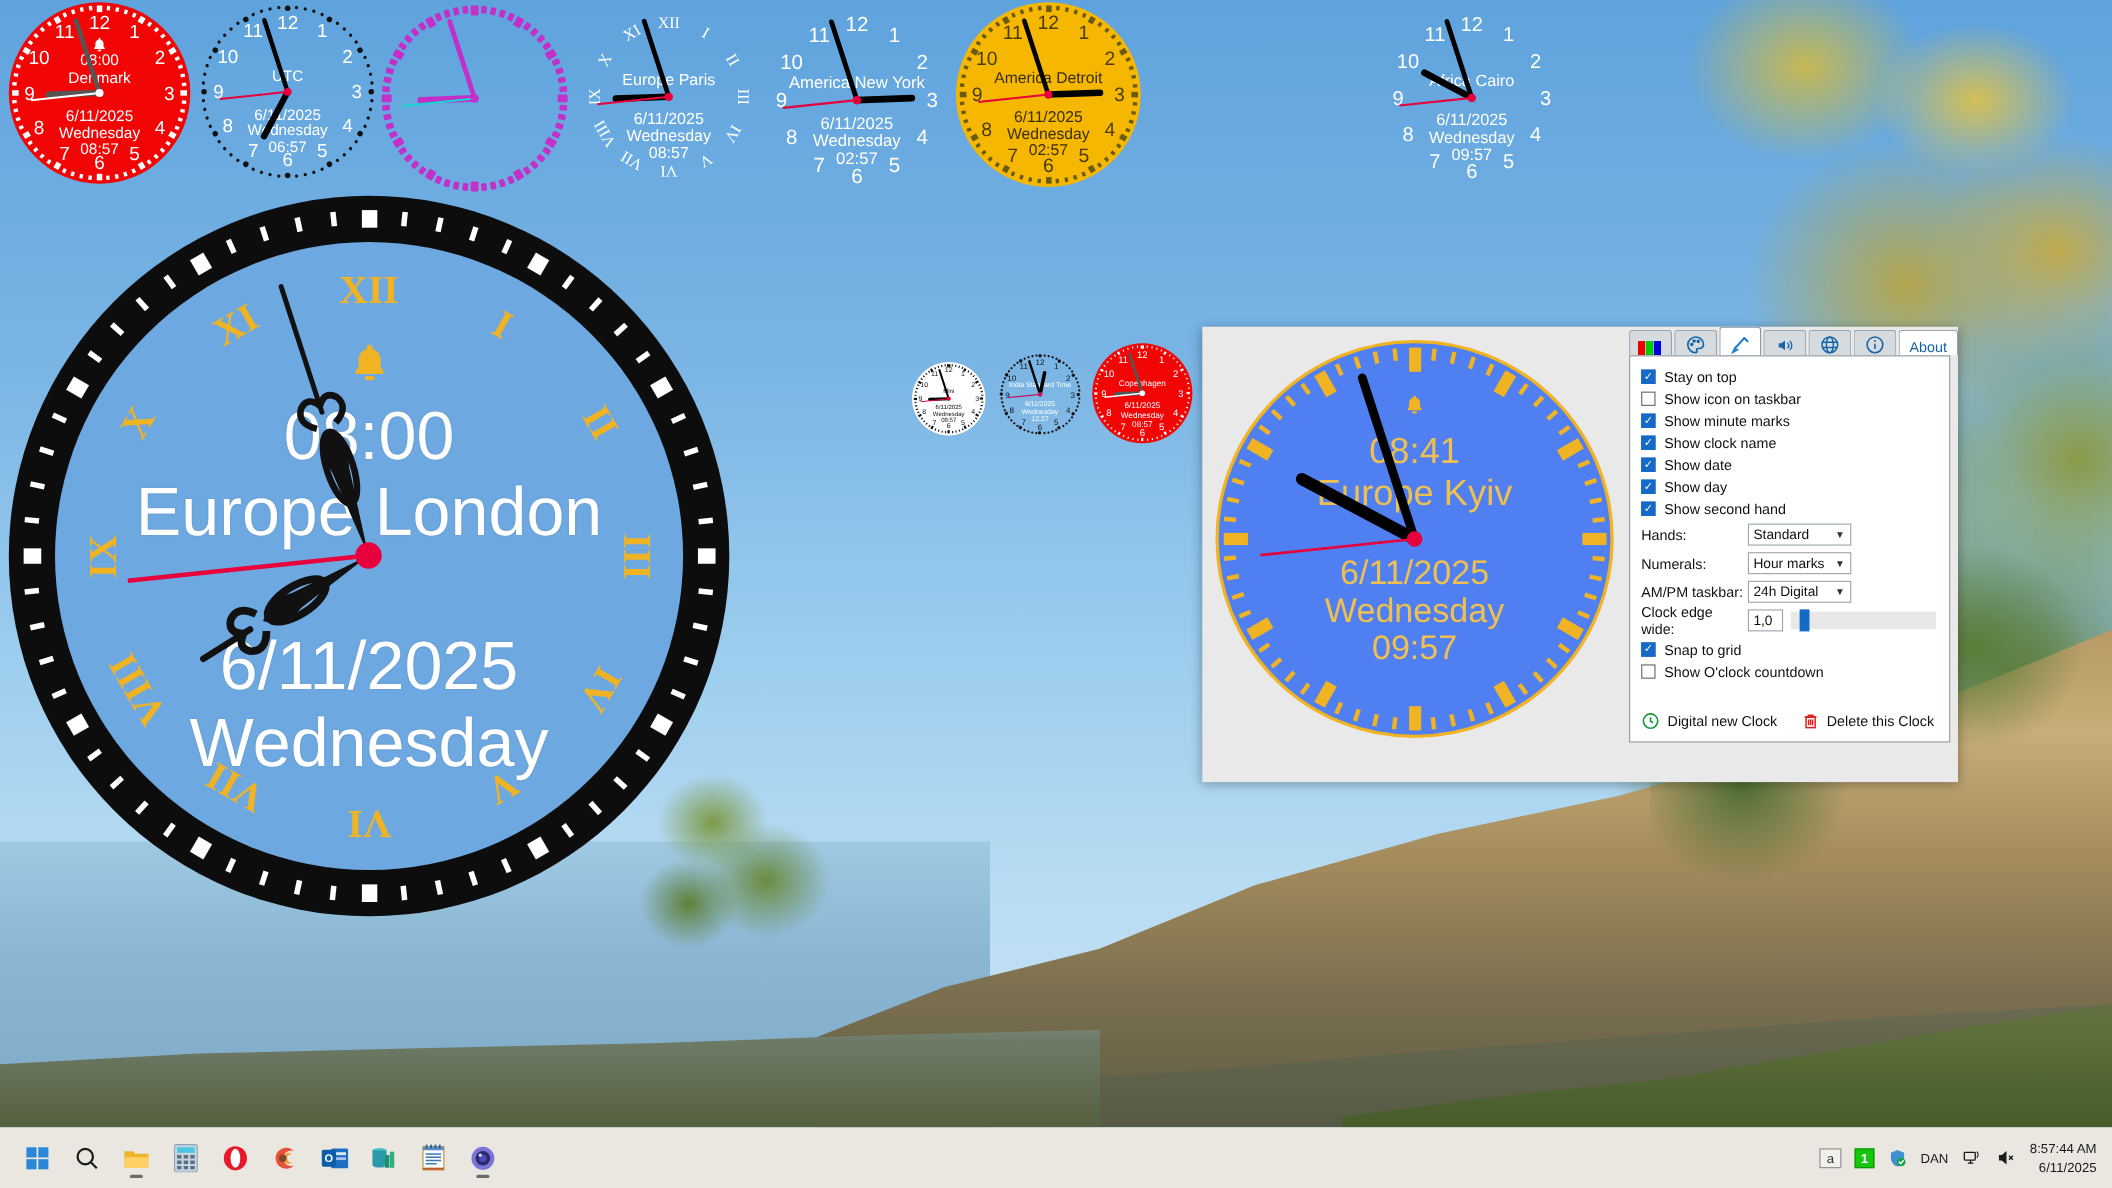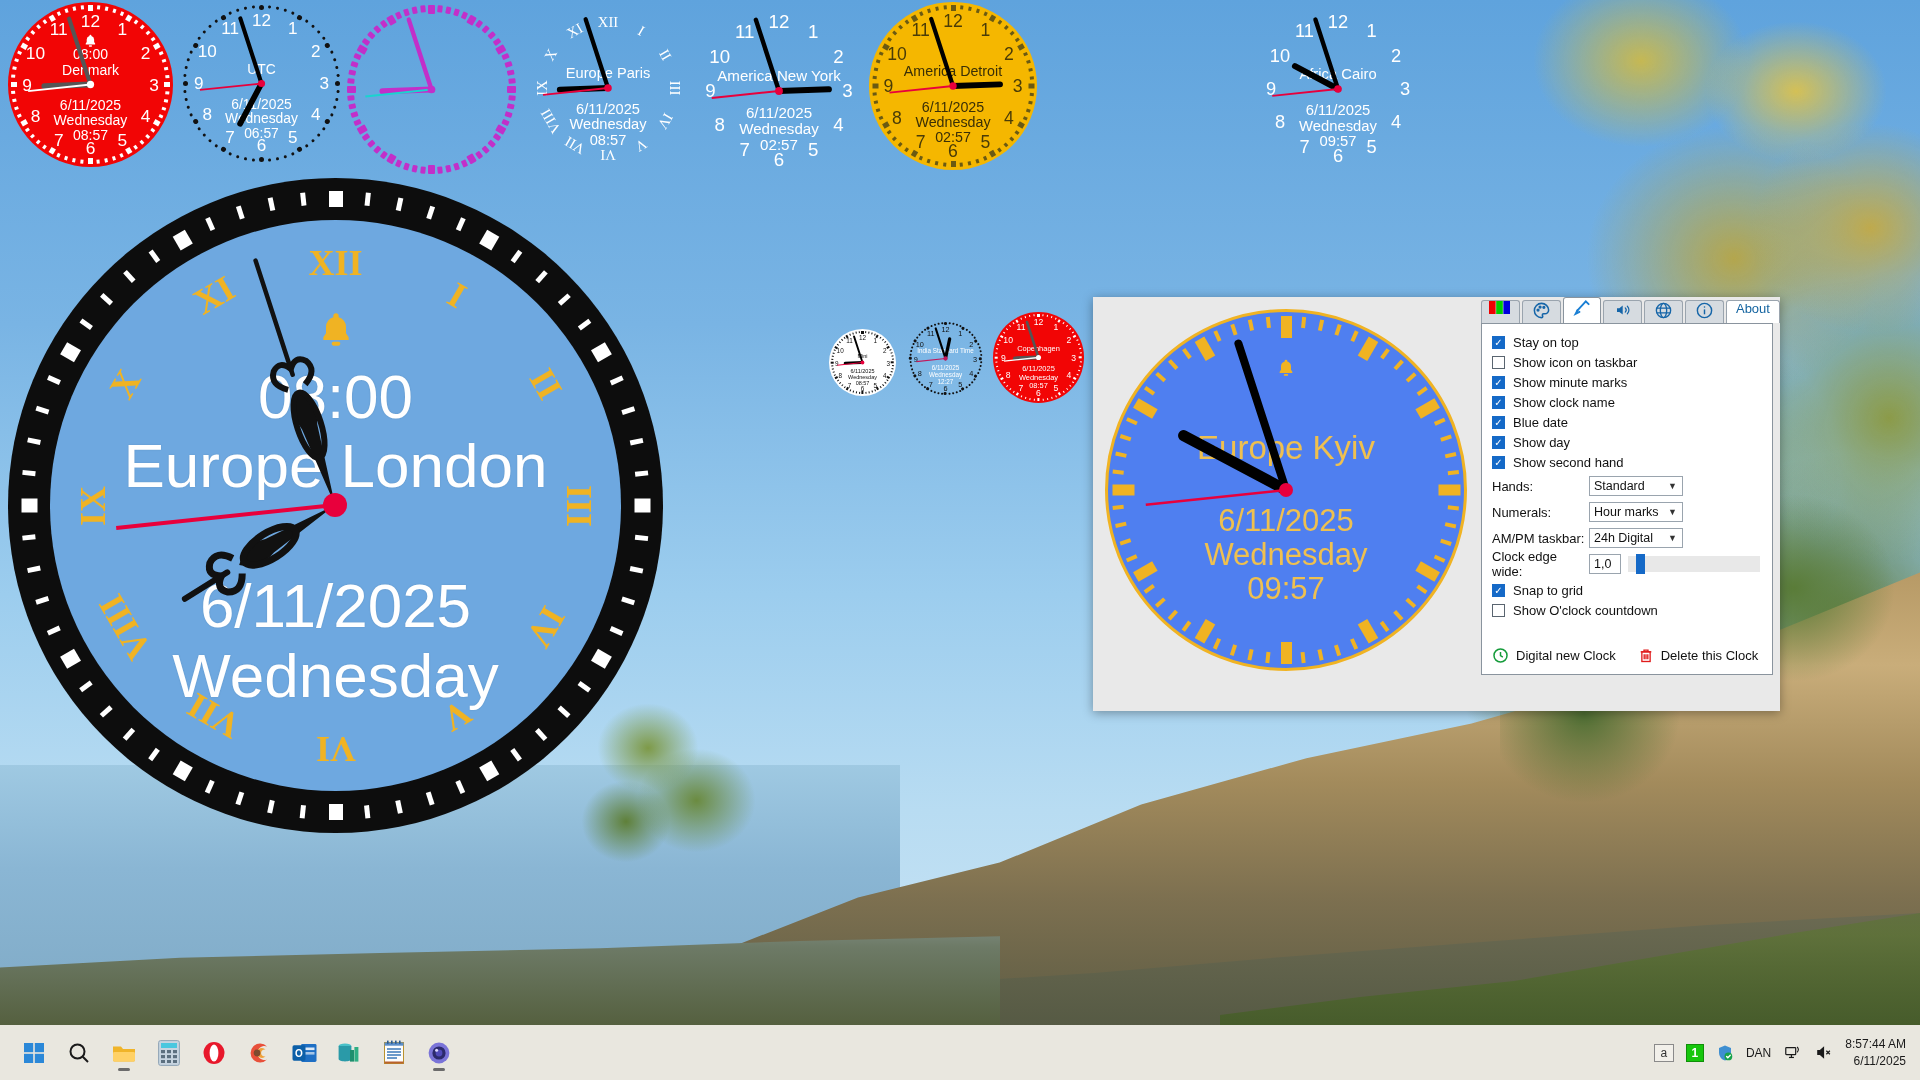--- a/index.html
+++ b/index.html
@@ -107,21 +107,21 @@
   }
   #settings .titlebar .tb-ico { margin-right: 7px; display: inline-flex; }
   #settings .body { position: relative; height: 386px; }
   #kyiv-wrap { position: absolute; left: 0; top: 0; width: 380px; height: 386px; }
   #kyiv { left: 12px; top: 12px; width: 362px; height: 362px; }
 
   .panel { position: absolute; left: 381px; top: 0; right: 0; bottom: 0; }
   .tabstrip { display: flex; align-items: flex-end; height: 26px; padding-left: 7px; gap: 2px; }
   .tab {
     width: 43px; height: 23px; border: 1px solid #9aa4ae; border-bottom: none;
-    background: #d6dbe0; display: flex; align-items: flex-start; justify-content: center;
+    background: #d6dbe0; display: flex; align-items: flex-end; justify-content: center;
     border-radius: 3px 3px 0 0; cursor: pointer;
   }
   .tab.active { background: #fff; height: 26px; border-color: #8a949e; }
   .tab.about { width: auto; padding: 0 9px; color: #1464a0; font-size: 13px; background: #fff; }
   .tabpane {
     position: absolute; left: 7px; right: 7px; top: 26px; bottom: 8px;
     background: #fff; border: 1px solid #8a949e;
   }
   .chkrow { display: flex; align-items: center; height: 17px; margin: 3px 0 0 10px; font-size: 13px; color: #111; }
   .cb {
@@ -1076,20 +1076,21 @@
               <div style="position: absolute; left: 50%; top: 7px; width: 3.5px; height: 11px; background: rgb(240, 179, 35); margin-left: -1.75px; transform-origin: 50% 174px; transform: rotate(342deg);"></div>
               <div style="position: absolute; left: 50%; top: 7px; width: 3.5px; height: 11px; background: rgb(240, 179, 35); margin-left: -1.75px; transform-origin: 50% 174px; transform: rotate(348deg);"></div>
               <div style="position: absolute; left: 50%; top: 7px; width: 3.5px; height: 11px; background: rgb(240, 179, 35); margin-left: -1.75px; transform-origin: 50% 174px; transform: rotate(354deg);"></div>
             </div>
           <div class="txt" style="top:48px">
             <svg width="20" height="22" viewBox="0 0 24 24" fill="#f0b323">
               <path d="M12 2a1.6 1.6 0 0 1 1.6 1.6v.7A6 6 0 0 1 18 10v4l1.6 2.4V18H4.4v-1.6L6 14v-4a6 6 0 0 1 4.4-5.7v-.7A1.6 1.6 0 0 1 12 2z"></path>
               <rect x="9.4" y="19.1" width="5.2" height="2.3" rx="1.1"></rect>
             </svg>
           </div>
+          <div class="txt" style="top:82px;font-size:33px;color:#efc04f">08:41</div>
           <div class="txt" style="top:120px;font-size:33px;color:#efc04f">Europe Kyiv</div>
           <div class="txt" style="top:194px;font-size:31px;color:#efc04f">6/11/2025</div>
           <div class="txt" style="top:228px;font-size:31px;color:#efc04f">Wednesday</div>
           <div class="txt" style="top:262px;font-size:31px;color:#efc04f">09:57</div>
           <svg id="kyiv-hands" width="362" height="362" viewBox="0 0 362 362" style="position:absolute;left:0;top:0;pointer-events:none">
             <g id="kyiv-hour-g" transform="rotate(298 181 181)">
                 <line x1="181" y1="181" x2="181" y2="65" stroke="#000" stroke-width="11" stroke-linecap="round"></line>
               </g>
             <g id="kyiv-minute-g" transform="rotate(342 181 181)">
                 <line x1="181" y1="181" x2="181" y2="27" stroke="#000" stroke-width="8" stroke-linecap="round"></line>
@@ -1177,21 +1178,21 @@
               <div class="chkrow">
                 <span class="cb on"></span>
                 <span>Show minute marks</span>
               </div>
               <div class="chkrow">
                 <span class="cb on"></span>
                 <span>Show clock name</span>
               </div>
               <div class="chkrow">
                 <span class="cb on"></span>
-                <span>Blue date</span>
+                <span>Show date</span>
               </div>
               <div class="chkrow">
                 <span class="cb on"></span>
                 <span>Show day</span>
               </div>
               <div class="chkrow">
                 <span class="cb on"></span>
                 <span>Show second hand</span>
               </div>
             </div>

